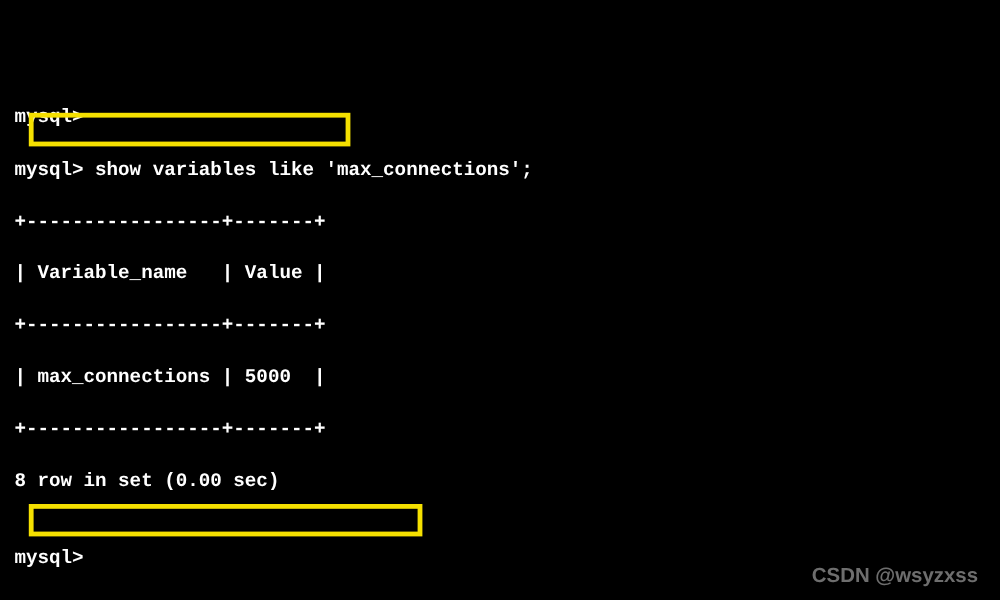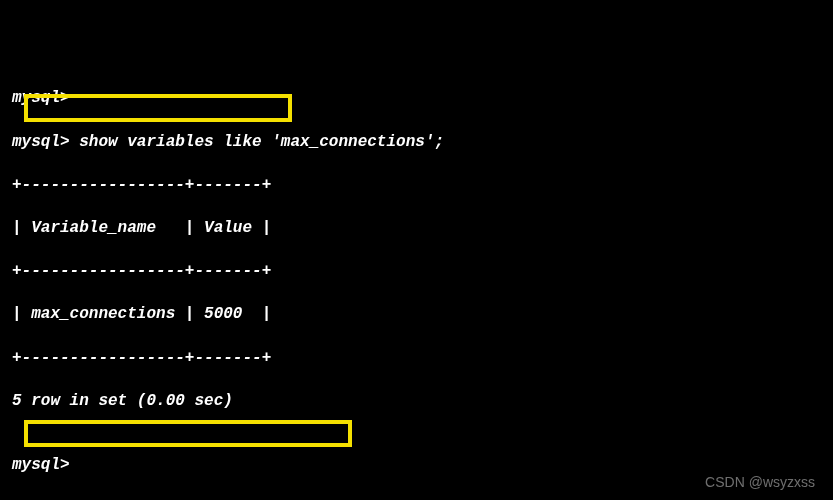--- a/index.html
+++ b/index.html
@@ -10,21 +10,21 @@
       font-size: 16px;
       font-weight: bold;
       line-height: 1.35;
       width: 833px;
       height: 500px;
       padding: 2px 12px;
       position: relative;
       overflow: hidden;
       white-space: pre;
     }
-    .line { white-space: pre; font-style: italic; }
+    .line { white-space: pre; }
     .hlbox {
       position: absolute;
       border: 4px solid #f5e000;
       pointer-events: none;
     }
     .box1 {
       left: 24px;
       top: 94px;
       width: 268px;
       height: 28px;
@@ -34,37 +34,37 @@
       top: 420px;
       width: 328px;
       height: 27px;
     }
     .watermark {
       position: absolute;
       right: 18px;
       bottom: 8px;
       color: rgba(200, 200, 200, 0.55);
       font-family: Arial, sans-serif;
-      font-size: 14px;
-      font-weight: normal;
+      font-size: 17px;
+      font-weight: bold;
     }
   </style>
 </head>
 <body>
 
 
 
 <div class="line">mysql&gt;</div>
 <div class="line">mysql&gt; show variables like 'max_connections';</div>
 <div class="line">+-----------------+-------+</div>
 <div class="line">| Variable_name   | Value |</div>
 <div class="line">+-----------------+-------+</div>
 <div class="line">| max_connections | 5000  |</div>
 <div class="line">+-----------------+-------+</div>
-<div class="line">5 row in set (0.00 sec)</div>
+<div class="line">8 row in set (0.00 sec)</div>
 <div class="line"></div>
 <div class="line">mysql&gt;</div>
 <div class="line">mysql&gt;</div>
 
 
 
 <div class="line"></div>
 
 
 

